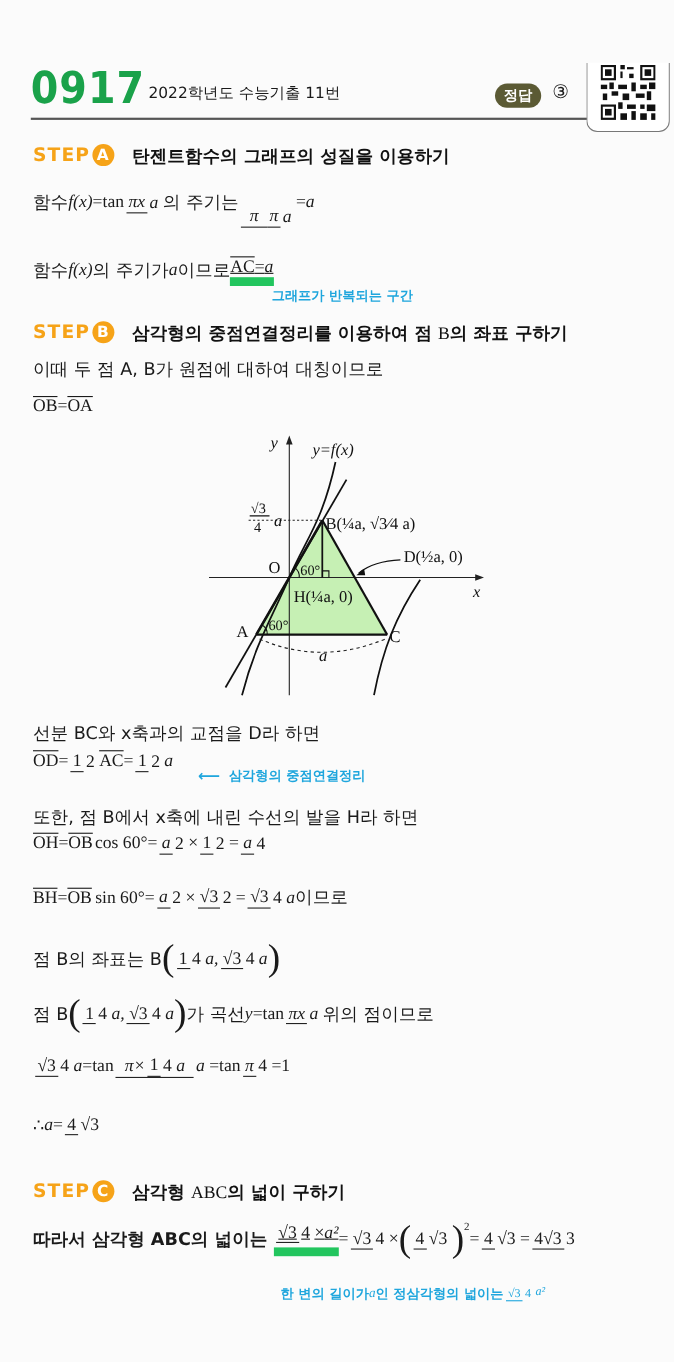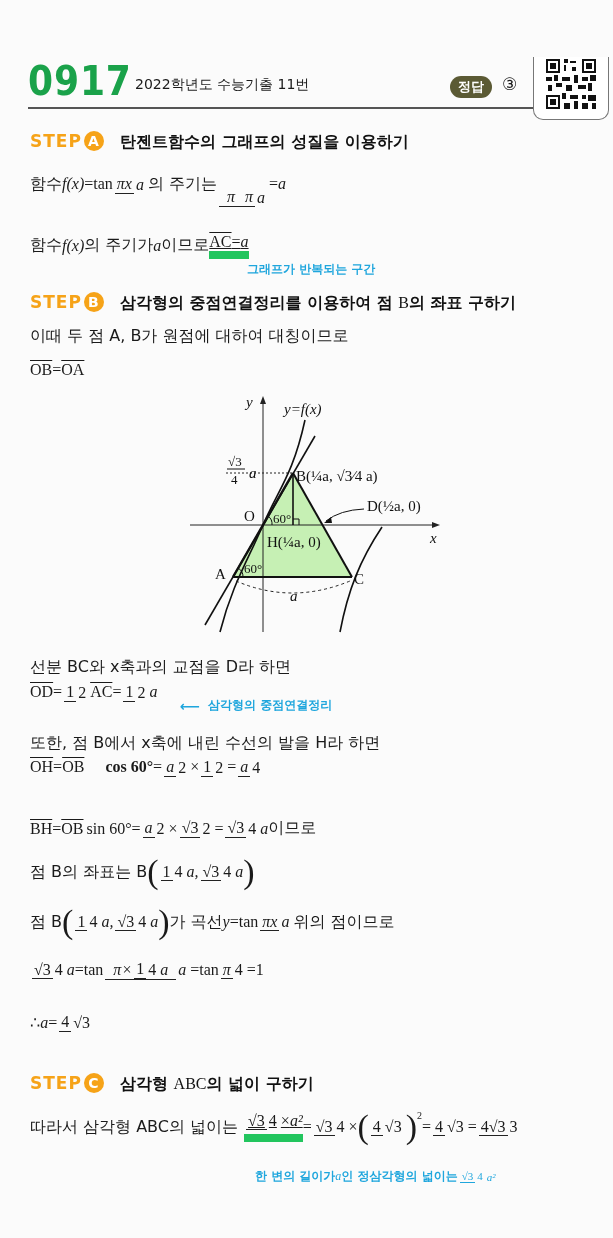--- a/index.html
+++ b/index.html
@@ -185,39 +185,39 @@
   <span style="font-size:14px;margin-right:8px;">⟵</span>
     <span>삼각형의 중점연결정리</span>
 </div>
 
 <div class="abs line" style="left:30px;top:733px;">또한, 점 B에서 x축에 내린 수선의 발을 H라 하면</div>
 
 <div class="abs line serif" style="left:30px;top:758px;">
   <span class="ov">OH</span>
     <span>=</span>
     <span class="ov">OB</span>
-  <span style="margin-left:21px;font-weight:bold;">cos 60°</span>
+  <span style="margin-left:2px;">cos 60°</span>
     <span>=</span>
   <span class="frac">
       <span class="n it">a</span>
       <span class="d">2</span>
     </span>
   <span>×</span>
   <span class="frac">
       <span class="n">1</span>
       <span class="d">2</span>
     </span>
   <span>=</span>
   <span class="frac">
       <span class="n it">a</span>
       <span class="d">4</span>
     </span>
 </div>
 
-<div class="abs line serif" style="left:30px;top:806px;margin-top:12px;">
+<div class="abs line serif" style="left:30px;top:806px;">
   <span class="ov">BH</span>
     <span>=</span>
     <span class="ov">OB</span>
   <span style="margin-left:3px;">sin 60°</span>
     <span>=</span>
   <span class="frac">
       <span class="n it">a</span>
       <span class="d">2</span>
     </span>
   <span>×</span>
@@ -312,21 +312,21 @@
 
 <div class="abs step" style="left:30px;top:1073px;">
   <span>STEP</span>
     <span class="circ">C</span>
 </div>
 <div class="abs steptitle" style="left:120px;top:1074px;">
   <span>삼각형 </span><span class="serif" style="font-weight:normal;">ABC</span><span>의 넓이 구하기</span>
 </div>
 
 <div class="abs line" style="left:30px;top:1110px;">
-  <span style="margin-right:6px;">따라서 삼각형 ABC의 넓이는</span>
+  <span style="margin-right:6px;font-weight:bold;">따라서 삼각형 ABC의 넓이는</span>
   <span class="uline serif" style="display:inline-flex;align-items:center;padding-bottom:4px;">
     <span class="frac">
         <span class="n">√3</span>
         <span class="d">4</span>
       </span>
     <span>×</span>
     <span class="it">a²</span>
   </span>
   <span class="serif">=</span>
   <span class="frac">
@@ -346,21 +346,21 @@
       <span class="n">4</span>
       <span class="d">√3</span>
     </span>
   <span class="serif">=</span>
   <span class="frac">
       <span class="n">4√3</span>
       <span class="d">3</span>
     </span>
 </div>
 
-<div class="abs note" style="left:255px;top:1168px;display:flex;align-items:center;">
+<div class="abs note" style="left:255px;top:1168px;display:flex;">
   <span>한 변의 길이가 </span>
   <span class="it" style="font-weight:normal;">a</span>
   <span>인 정삼각형의 넓이는 </span>
   <span class="frac" style="font-size:11px;font-weight:normal;">
       <span class="n" style="border-color:#1fa6dd;">√3</span>
       <span class="d">4</span>
     </span>
   <span class="it" style="font-weight:normal;font-size:11px;">a²</span>
 </div>
 

